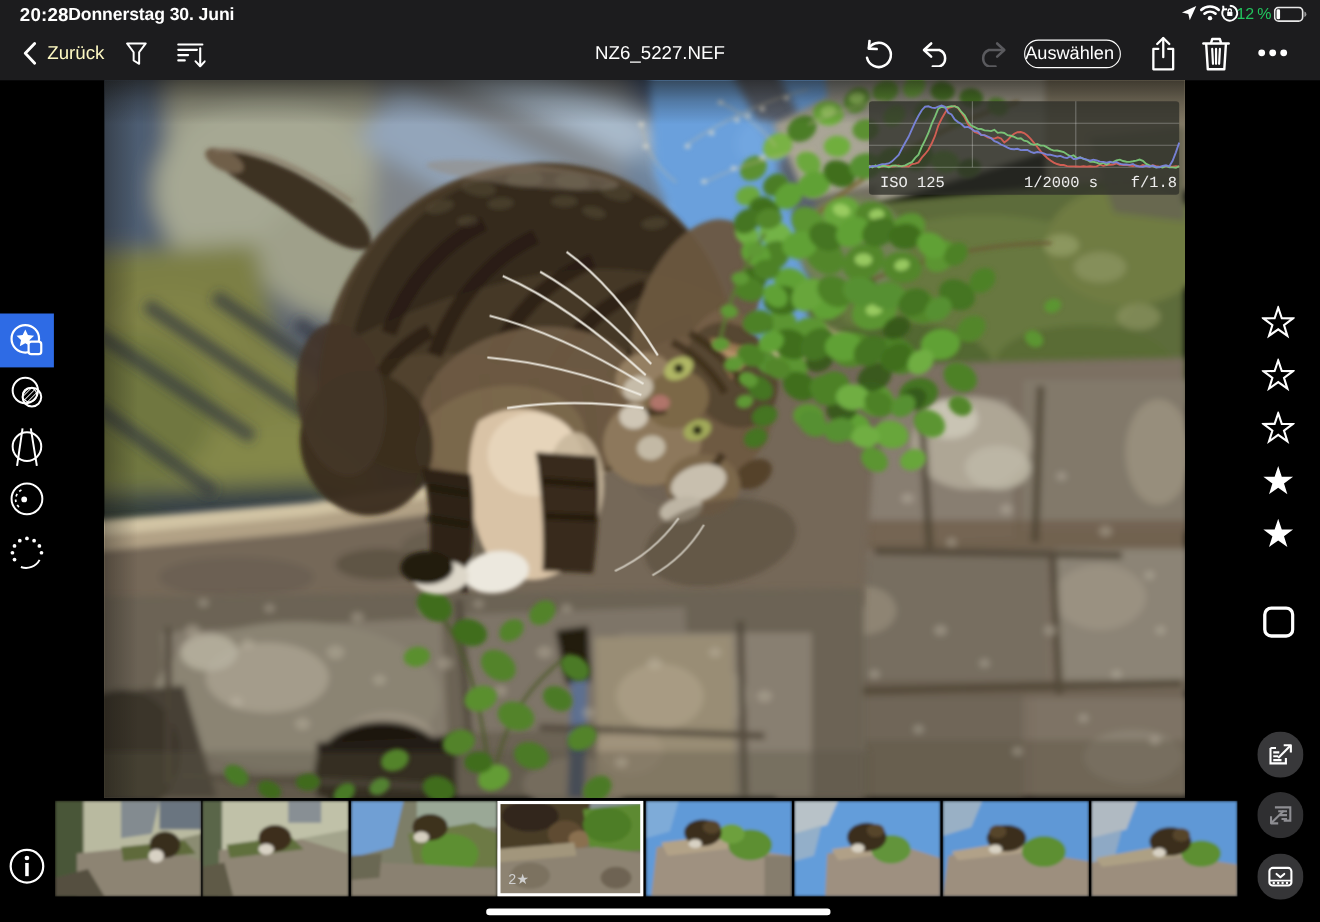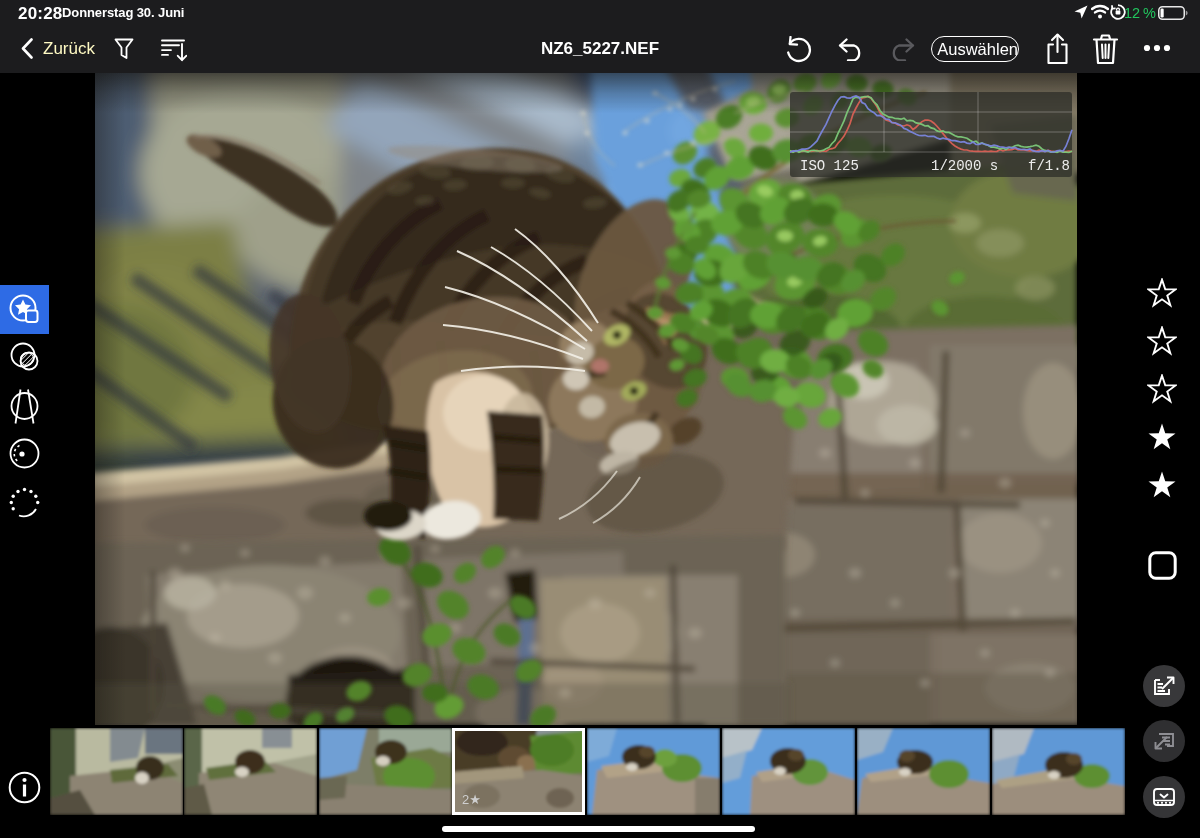--- a/index.html
+++ b/index.html
@@ -1,23 +1,23 @@
 <!DOCTYPE html>
 <html><head>
 <meta charset="utf-8">
 <style>
   html,body{margin:0;padding:0;background:#000;}
   #app{position:relative;width:1200px;height:838px;background:#000;overflow:hidden;
        font-family:"Liberation Sans", sans-serif;-webkit-font-smoothing:antialiased;}
   .topbar{position:absolute;left:0;top:0;width:1200px;height:73px;background:#1c1c1e;}
   .status-time{position:absolute;left:18px;top:4px;color:#fff;font-size:17px;font-weight:700;letter-spacing:.2px;}
-  .status-date{position:absolute;left:62px;top:5px;color:#fff;font-size:13px;font-weight:600;letter-spacing:-0.1px;}
-  .title{position:absolute;left:0;top:39px;width:1200px;text-align:center;color:#fff;font-size:17px;font-weight:700;}
+  .status-date{position:absolute;left:62px;top:5px;color:#fff;font-size:16px;font-weight:600;letter-spacing:-0.1px;}
+  .title{position:absolute;left:0;top:39px;width:1200px;text-align:center;color:#fff;font-size:17px;font-weight:400;}
   .pill{position:absolute;left:931px;top:36px;width:86px;height:24px;border:1.5px solid #fff;border-radius:14px;
-        color:#fff;font-size:16.5px;text-align:right;line-height:24px;}
+        color:#fff;font-size:16.5px;text-align:left;line-height:24px;}
   .photo{position:absolute;left:95px;top:73px;width:982px;height:716px;}
   .homebar{position:absolute;left:442px;top:826px;width:313px;height:6px;border-radius:3px;background:#fff;}
   .ico{position:absolute;}
   svg{display:block;}
 </style>
 </head>
 <body>
 <div id="app">
   <div class="topbar"></div>
   <div class="status-time">20:28</div>

